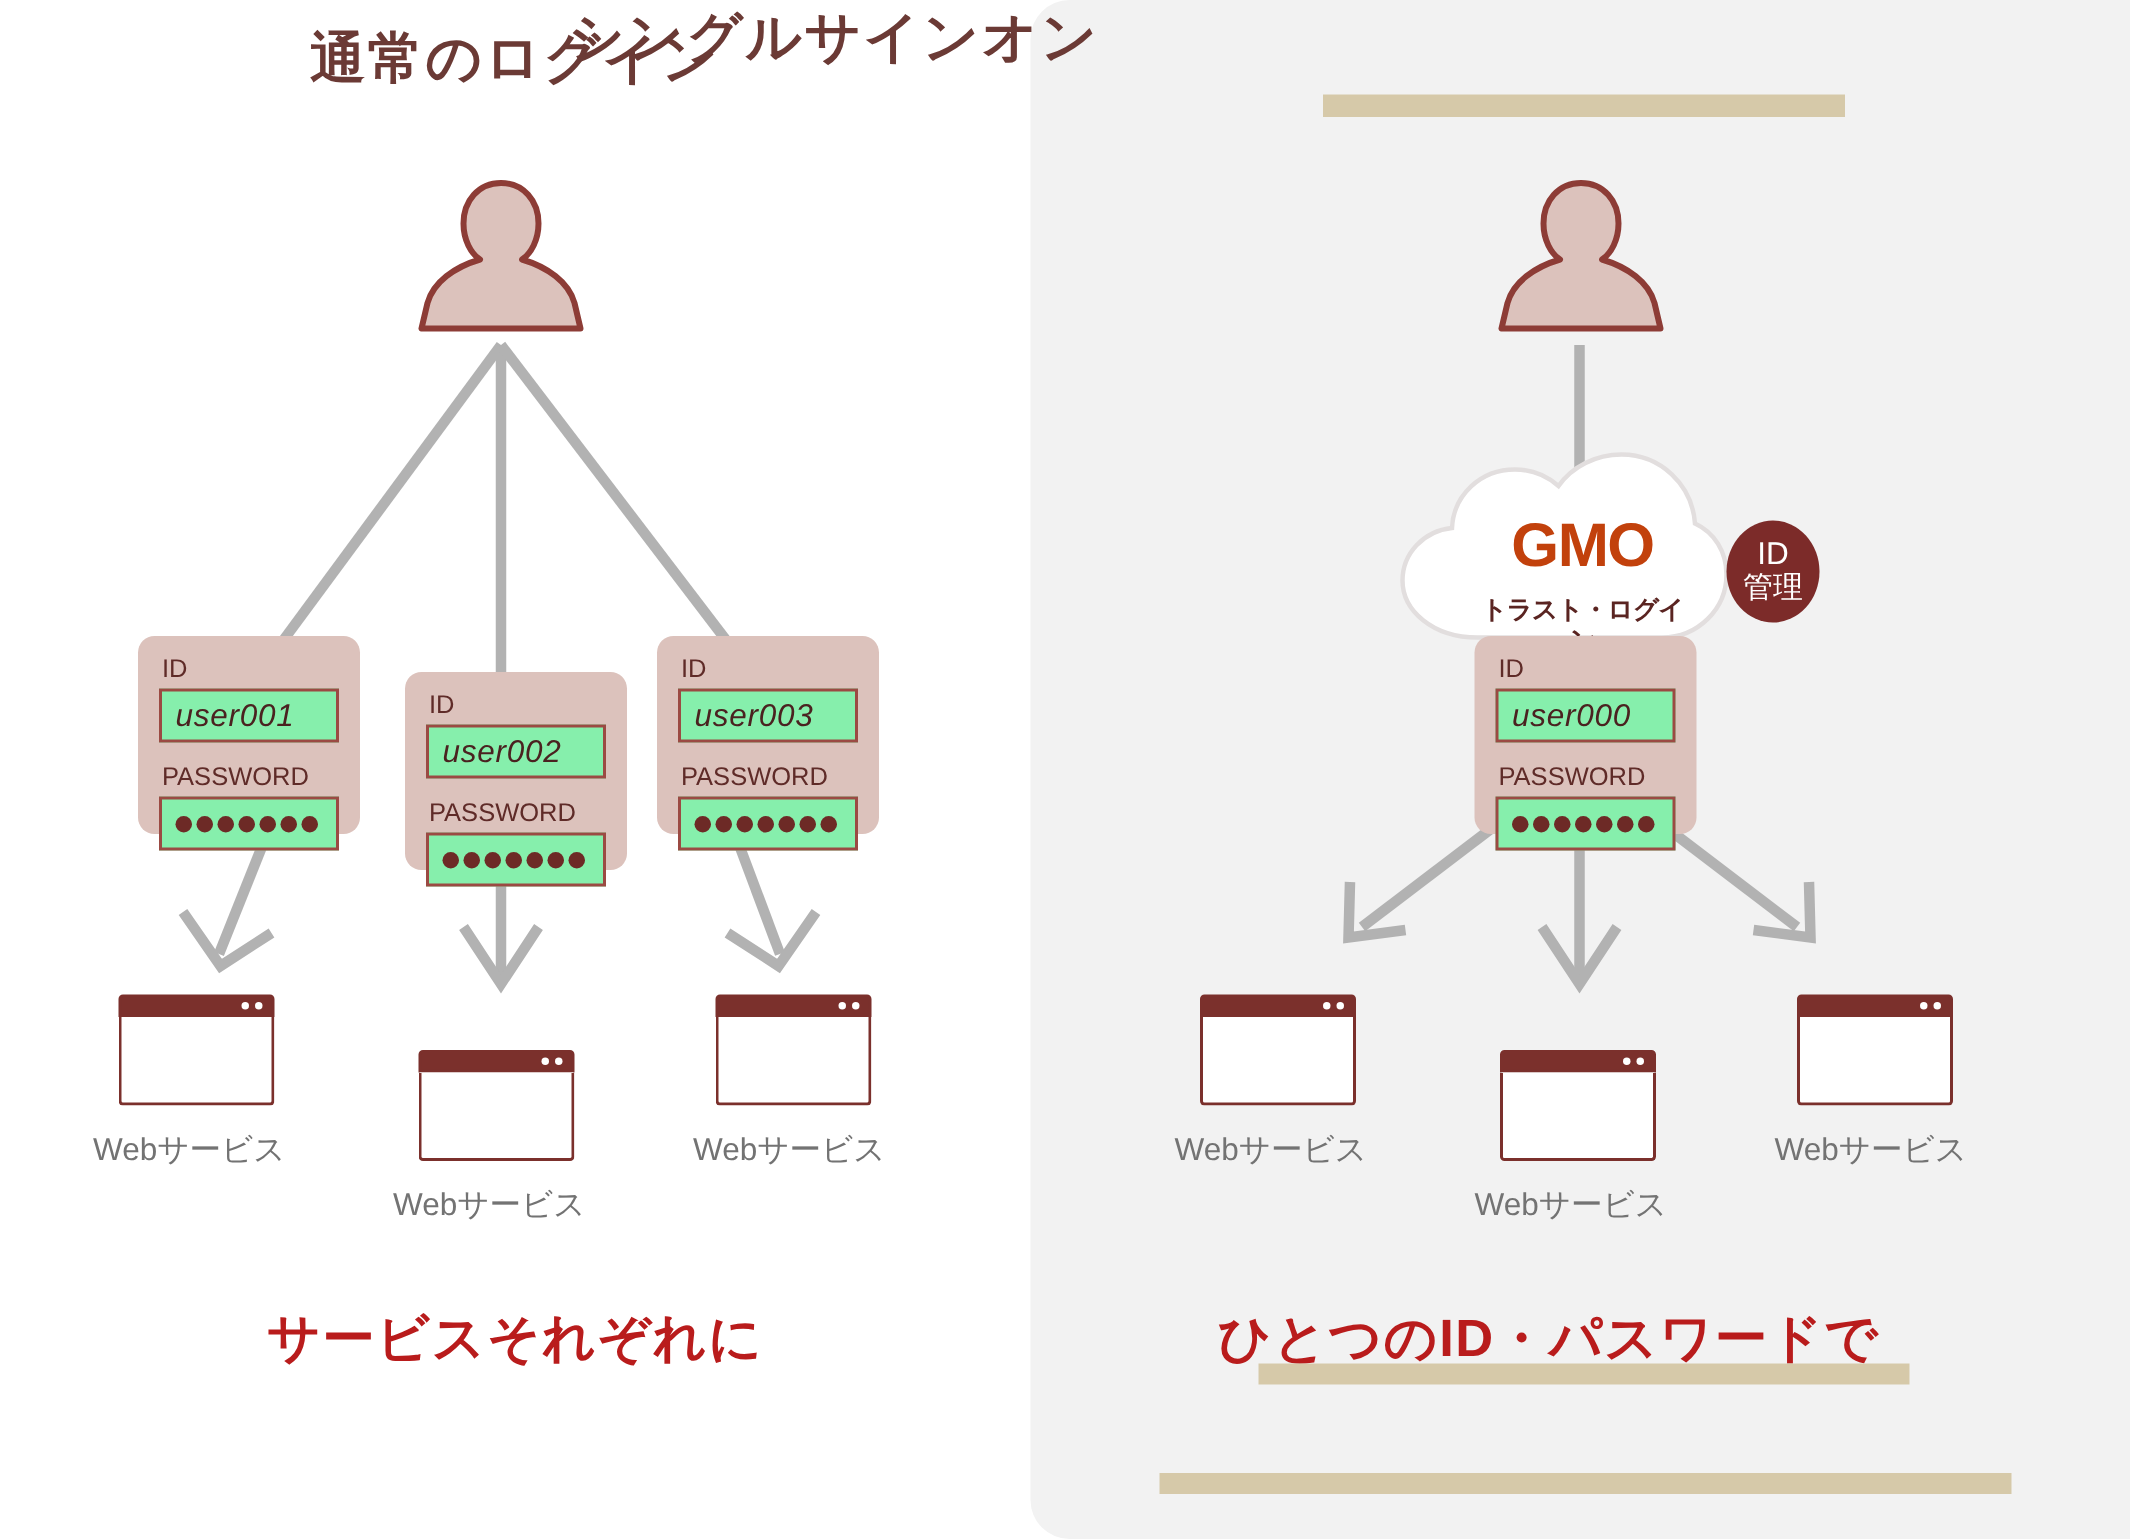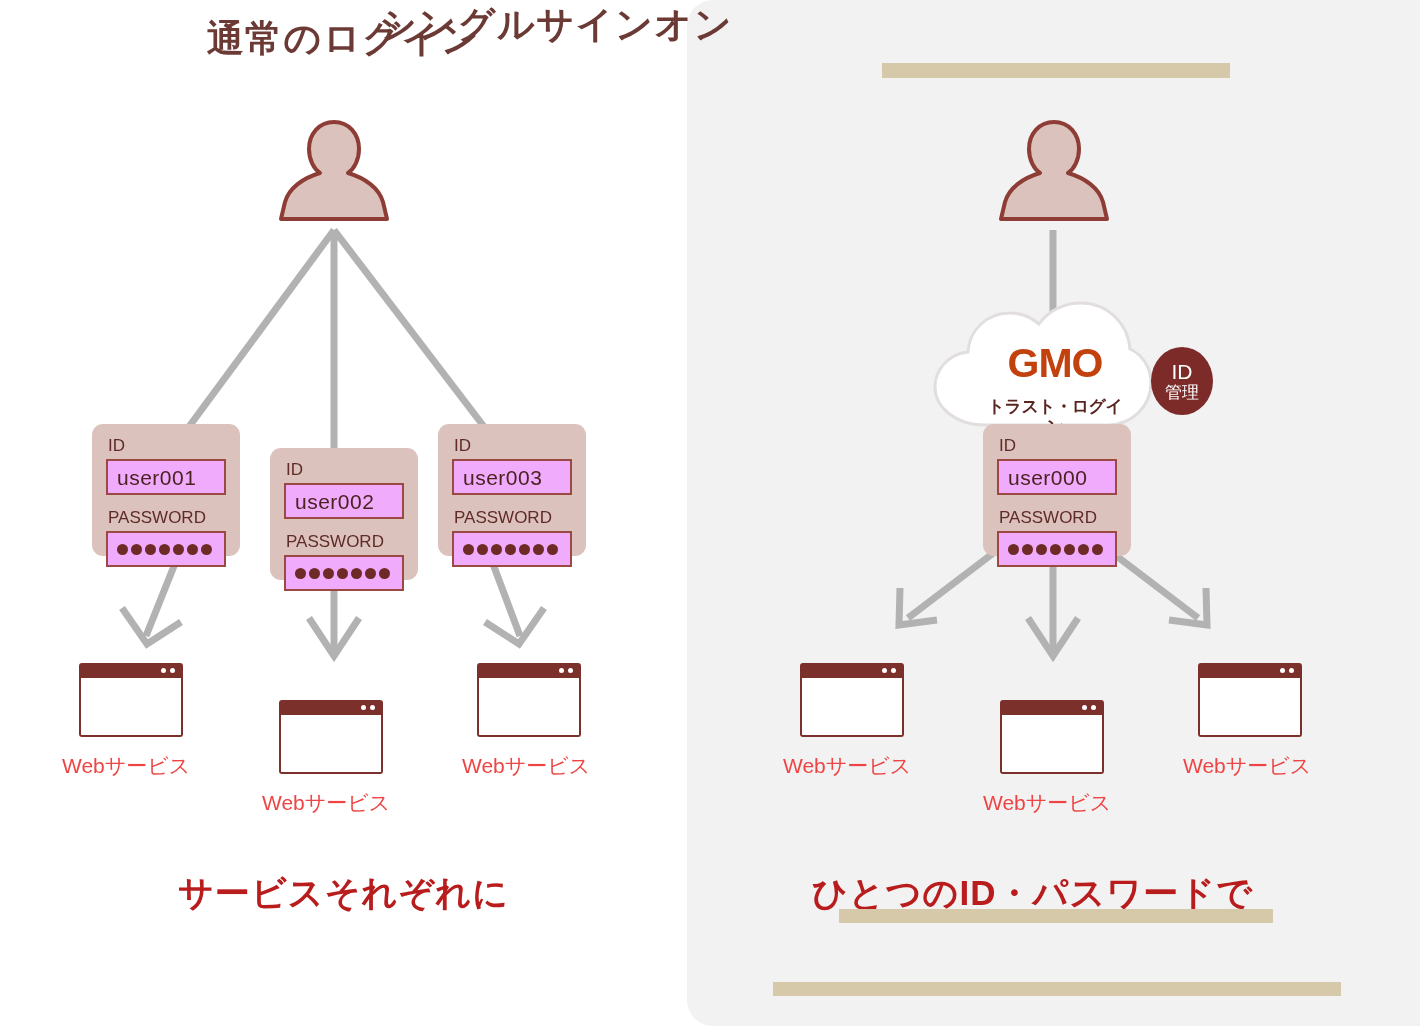--- a/index.html
+++ b/index.html
@@ -52,27 +52,28 @@
     padding:12px 14px 14px 14px;
   }
   .cred-label{
     color:#5f2b28;
     font-size:17px;
     line-height:20px;
     margin:0 0 3px 2px;
     font-family:"Liberation Sans","DejaVu Sans",sans-serif;
   }
   .cred-field{
-    background:#f0abfc;
+    background:#86efac;
     border:2px solid #9b4a43;
     box-sizing:border-box;
     height:31px;
     display:flex;align-items:center;
     padding:16px 9px;
     margin-bottom:13px;
+    font-style:italic;
   }
   .cred-field:last-child{margin-bottom:0;}
   .cred-value{
     color:#4a2220;font-size:21px;letter-spacing:0.5px;line-height:1;
     font-family:"Liberation Sans","DejaVu Sans",sans-serif;
   }
   .pw-dots{display:flex;gap:3px;align-items:center;}
   .pw-dots i{
     display:block;width:11px;height:11px;border-radius:50%;background:#6d2a26;
   }
@@ -88,21 +89,21 @@
     display:flex;align-items:center;justify-content:flex-end;padding-right:6px;gap:4px;
     box-sizing:border-box;
   }
   .browser .bar u{display:block;width:5px;height:5px;border-radius:50%;background:#ffffff;}
   .browser .body{
     background:#ffffff;border:2px solid #7b302c;border-top:0;
     border-bottom-left-radius:3px;border-bottom-right-radius:3px;
     box-sizing:border-box;
   }
   .svc-label{
-    position:absolute;color:#ef4444;font-size:21px;white-space:nowrap;
+    position:absolute;color:#737373;font-size:21px;white-space:nowrap;
     font-family:"Liberation Sans","DejaVu Sans",sans-serif;
   }
 
   
   #cloud-wrap{position:absolute;left:925px;top:283px;width:230px;height:145px;}
   #gmo-logo{
     position:absolute;left:985px;top:343px;width:140px;text-align:center;
   }
   #gmo-word{
     font-size:41px;font-weight:bold;color:#c2410c;letter-spacing:-1px;line-height:40px;
@@ -113,21 +114,21 @@
     margin-top:14px;
     font-family:"Liberation Sans","DejaVu Sans",sans-serif;
   }
   #id-badge{
     position:absolute;left:1151px;top:347px;width:62px;height:68px;
     border-radius:50%;background:#7c2b29;
     display:flex;flex-direction:column;align-items:center;justify-content:center;
     color:#ffffff;line-height:1.05;
   }
   #id-badge .b1{font-size:21px;}
-  #id-badge .b2{font-size:17px;margin-top:1px;}
+  #id-badge .b2{font-size:20px;margin-top:1px;}
 
   
   .caption{
     position:absolute;text-align:center;color:#b91c1c;font-weight:bold;
     letter-spacing:0.03em;white-space:nowrap;
   }
   #cap-left{left:0;top:862px;width:687px;font-size:35px;line-height:62px;}
   #cap-right{left:666px;top:862px;width:733px;font-size:35px;line-height:62px;}
   .cap-ul{position:absolute;background:#d6c9a9;height:14px;}
 </style>

